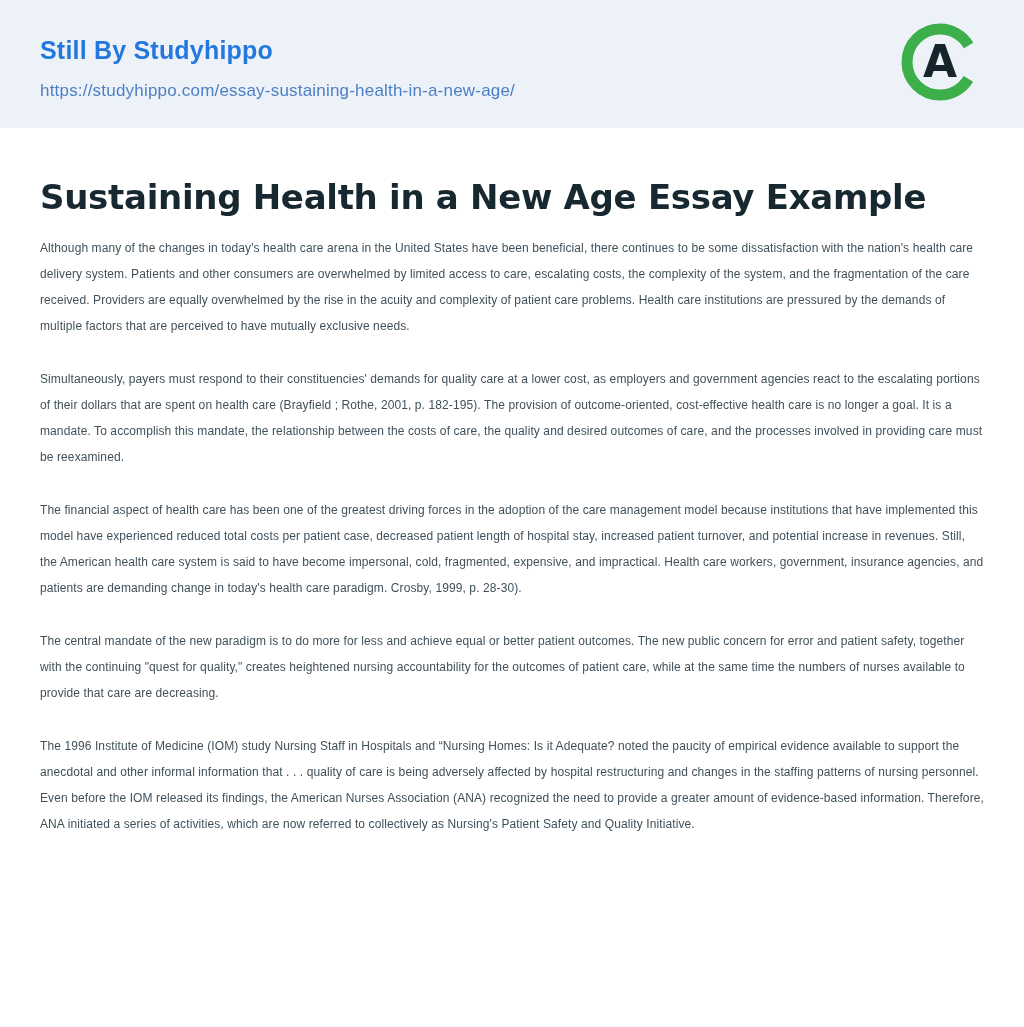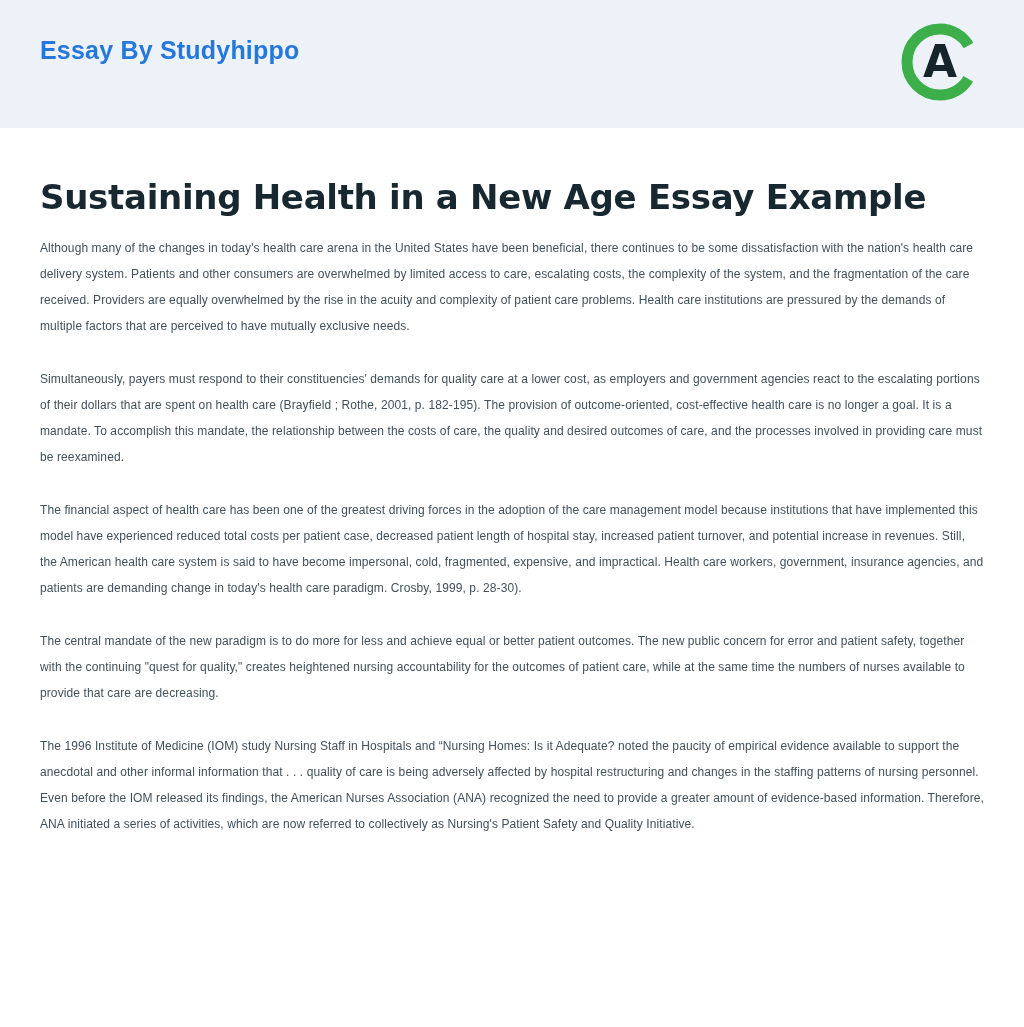--- a/index.html
+++ b/index.html
@@ -63,21 +63,22 @@
     margin-bottom: 27px;
     letter-spacing: 0.1px;
   }
 </style>
 </head>
 <body>
 
 <div class="page">
 
   <div class="header">
-    <div class="brand-title">Essay By Studyhippo</div>
+    <div class="brand-title">Still By Studyhippo</div>
+    <a class="essay-url" href="#">https://studyhippo.com/essay-sustaining-health-in-a-new-age/</a>
 
     <div class="logo">
       <svg width="80" height="80" viewBox="0 0 80 80">
         <circle cx="40" cy="40" r="33" fill="none" stroke="#3cae4a" stroke-width="11" stroke-dasharray="172 35.3" stroke-dashoffset="189.6" stroke-linecap="butt"></circle>
         <text x="40" y="55" text-anchor="middle" font-family="DejaVu Sans, Liberation Sans, sans-serif" font-size="44" font-weight="bold" fill="#16242c">A</text>
       </svg>
     </div>
   </div>
 
   <div class="content">

